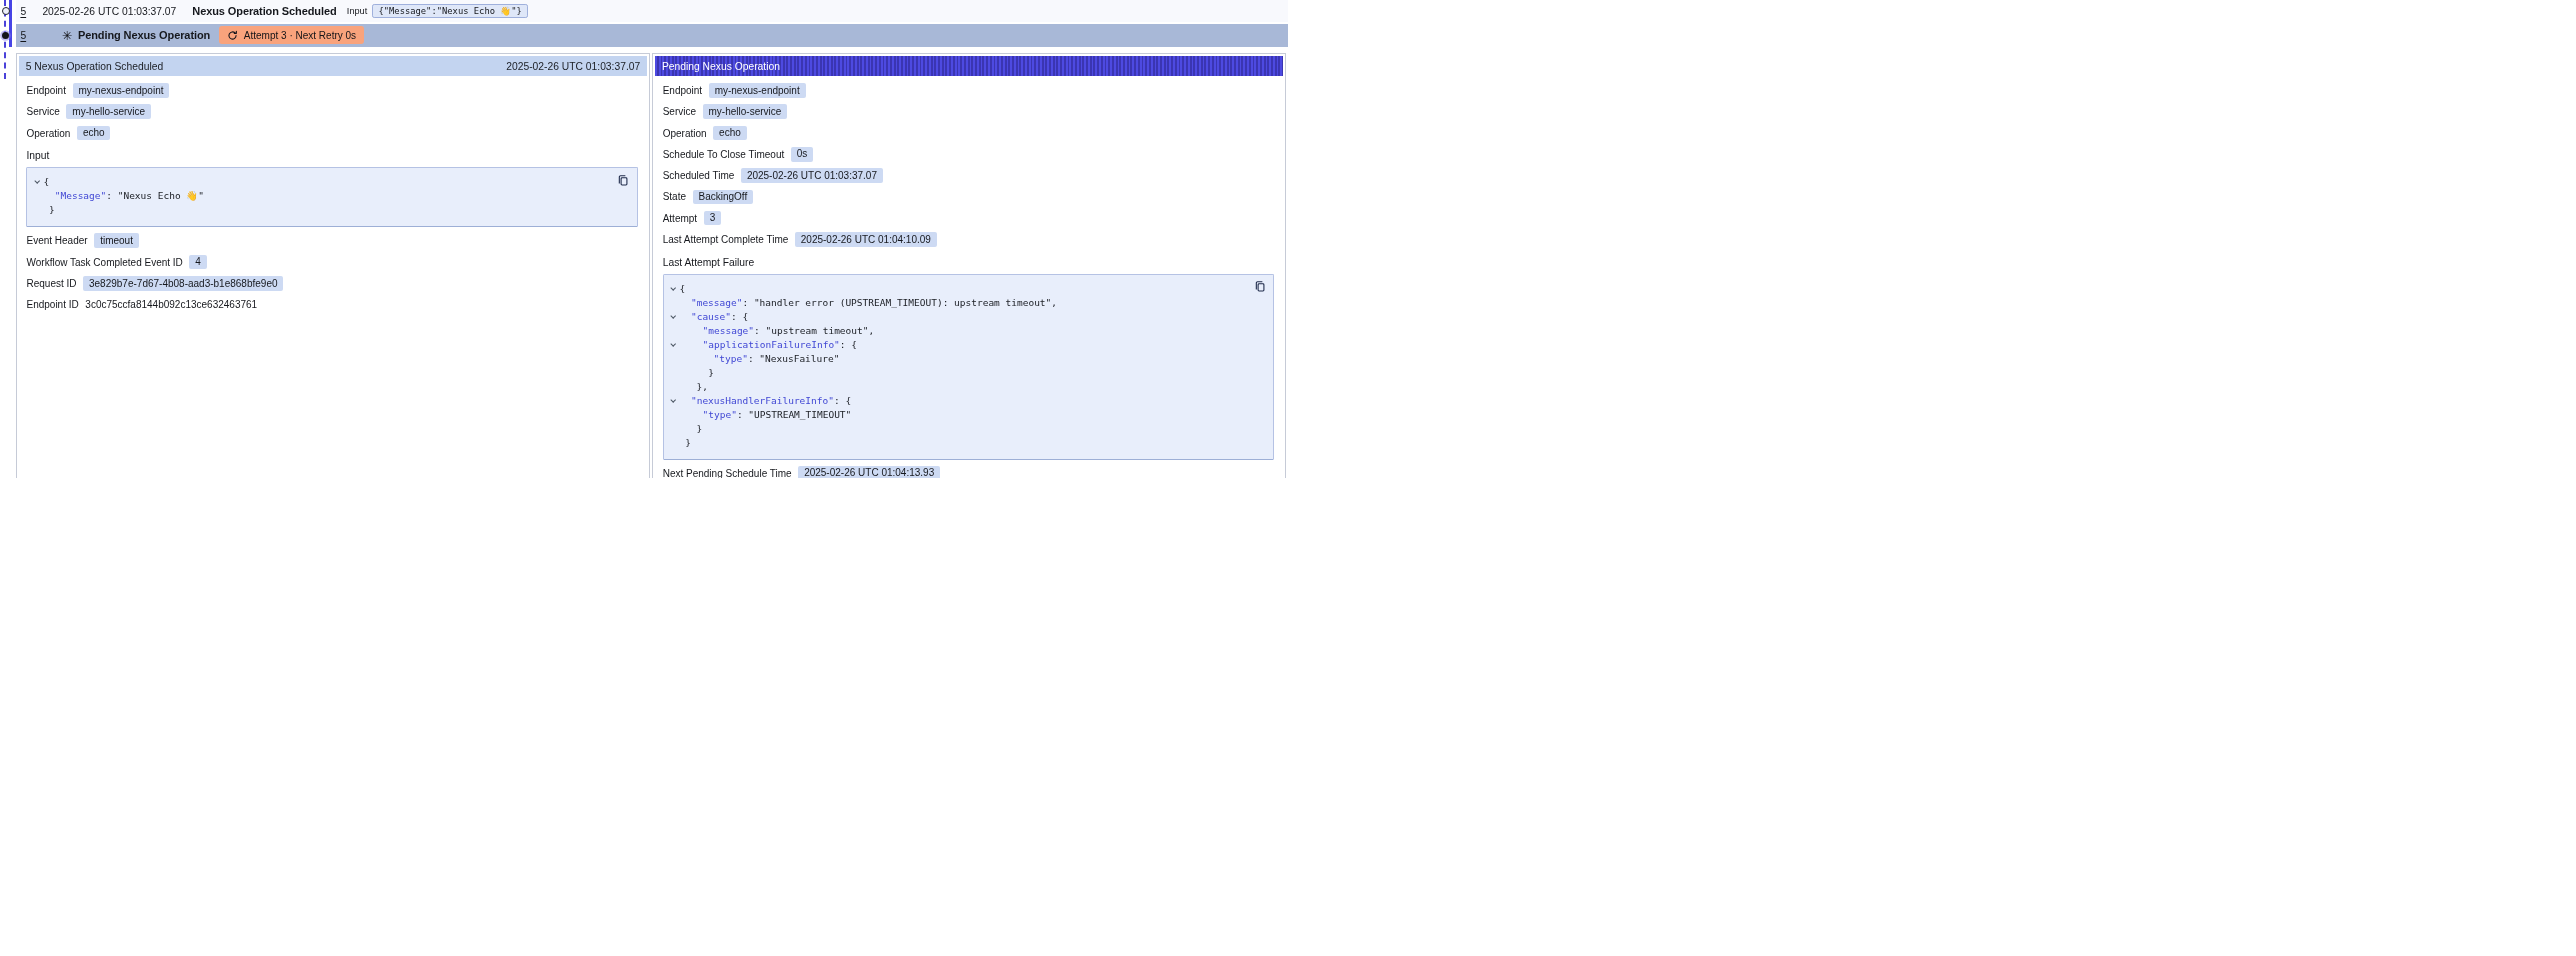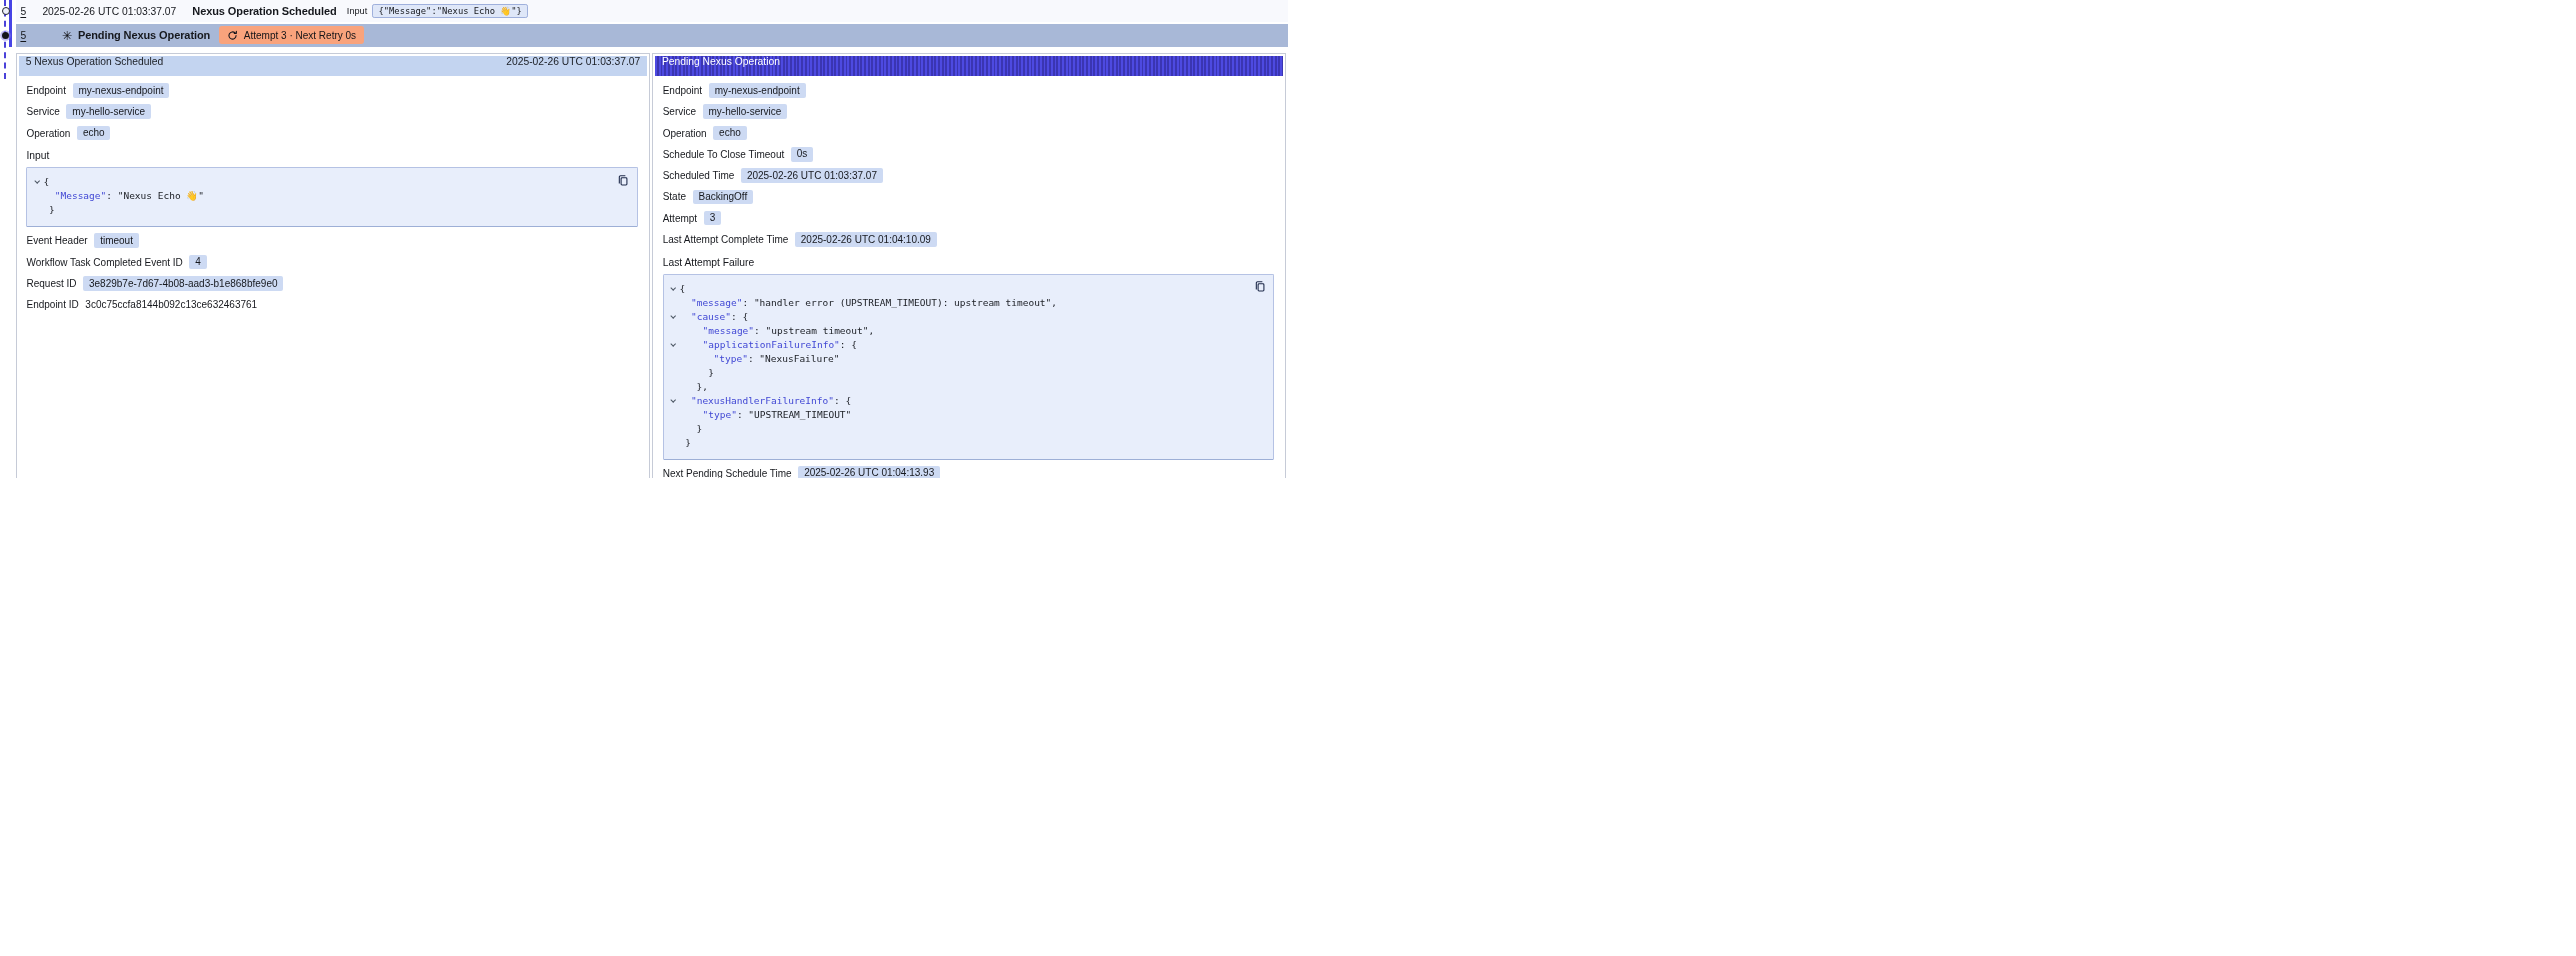--- a/index.html
+++ b/index.html
@@ -23,21 +23,21 @@
   .row-title { font-size:11px; font-weight:700; margin-left:16px; letter-spacing:-0.1px; }
   .row-sub { font-size:9.2px; margin-left:10.3px; }
   .row-chip { margin-left:5.1px; font-family:"DejaVu Sans Mono", monospace; font-size:8.8px; background:#dfe7f8; border:0.7px solid #9fb0dc; border-radius:2.2px; padding:0.7px 5.1px 1.5px; color:#15171c; }
   .pending-icon { font-size:12.4px; margin-left:31px; color:#101014; font-family:"DejaVu Sans", sans-serif; }
   .pending-row .row-title { margin-left:5.9px; }
   .retry-badge { margin-left:8.8px; display:inline-flex; align-items:center; gap:5.9px; background:#f9a37c; border-radius:2.9px; padding:3.7px 8px; font-size:10px; color:#141417; }
 
   
   .panels { position:absolute; left:16px; top:53px; display:flex; gap:2.2px; }
   .panel { width:634px; height:432px; border:0.7px solid #c6cbd7; background:#fff; padding:2.2px; }
-  .panel-header { height:20px; display:flex; justify-content:space-between; padding:0 6.6px; font-size:10.3px; }
+  .panel-header { height:20px; display:flex; align-items:center; justify-content:space-between; padding:0 6.6px; font-size:10.3px; }
   .left-header { background:#c3d4f0; color:#1b1e24; }
   .striped-header { color:#ffffff; font-weight:500;
     background:repeating-linear-gradient(90deg,#4d4ae1 0 1.8px,#3a35b2 1.8px 3.7px); }
   .panel-body { padding:0.7px 8.8px 0 7.3px; }
 
   .field-row { display:flex; align-items:center; gap:6.6px; margin-top:5.9px; min-height:15.4px; font-size:10px; }
   .field-badge { background:#cddaf3; border-radius:2px; padding:1.5px 5.9px 2.2px; color:#16181d; }
   .field-link { text-underline-offset:2.2px; color:#16181d; cursor:pointer; }
 
   .section-label { font-size:10.3px; margin-top:9.5px; }

